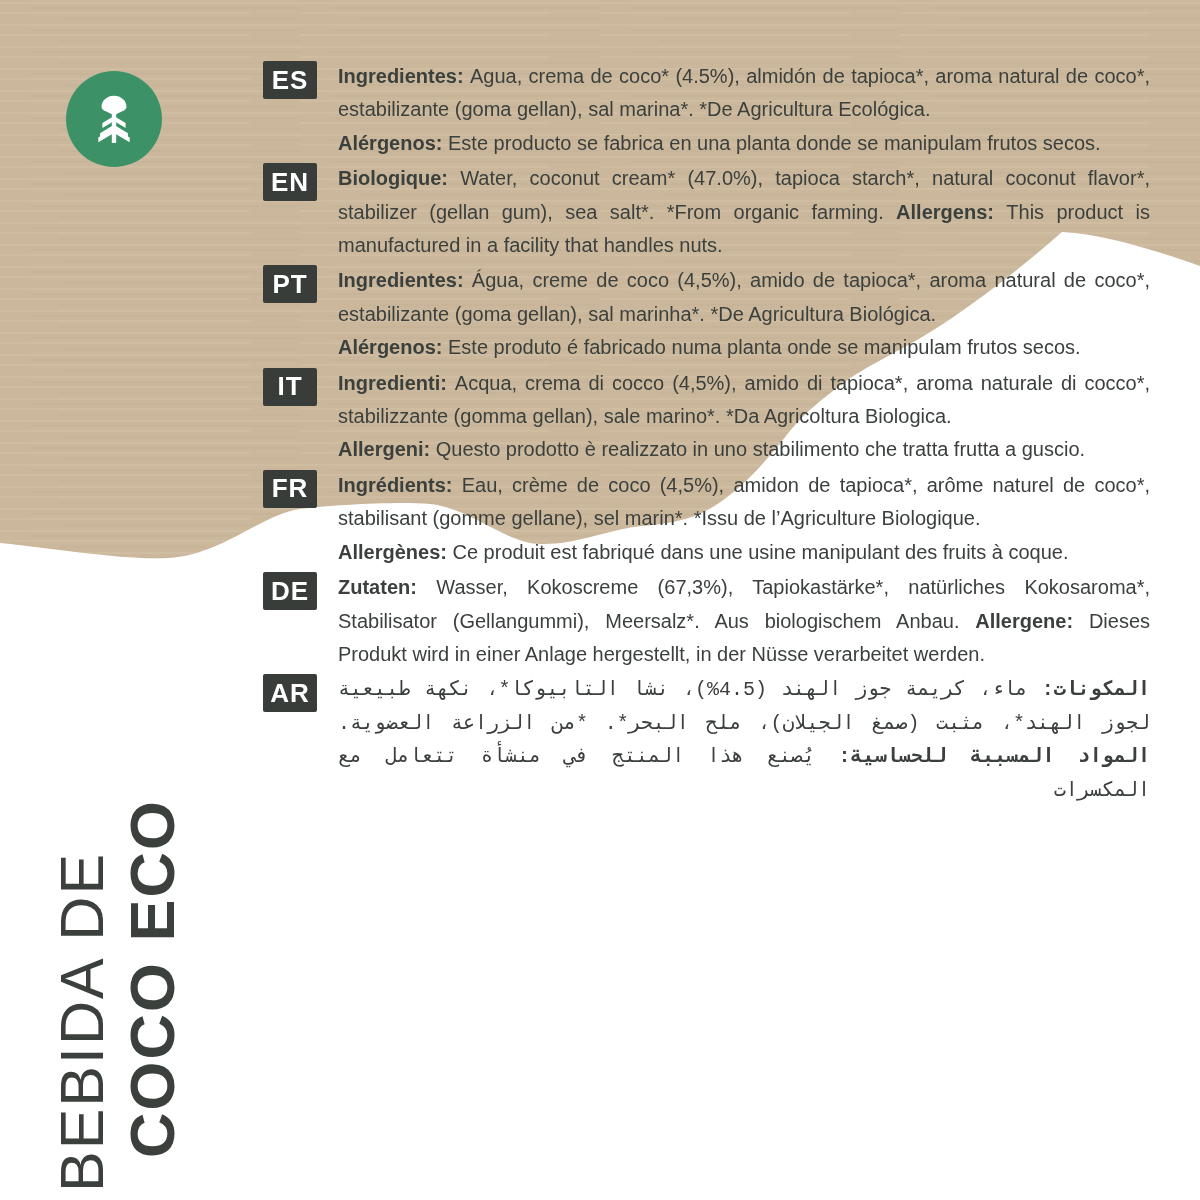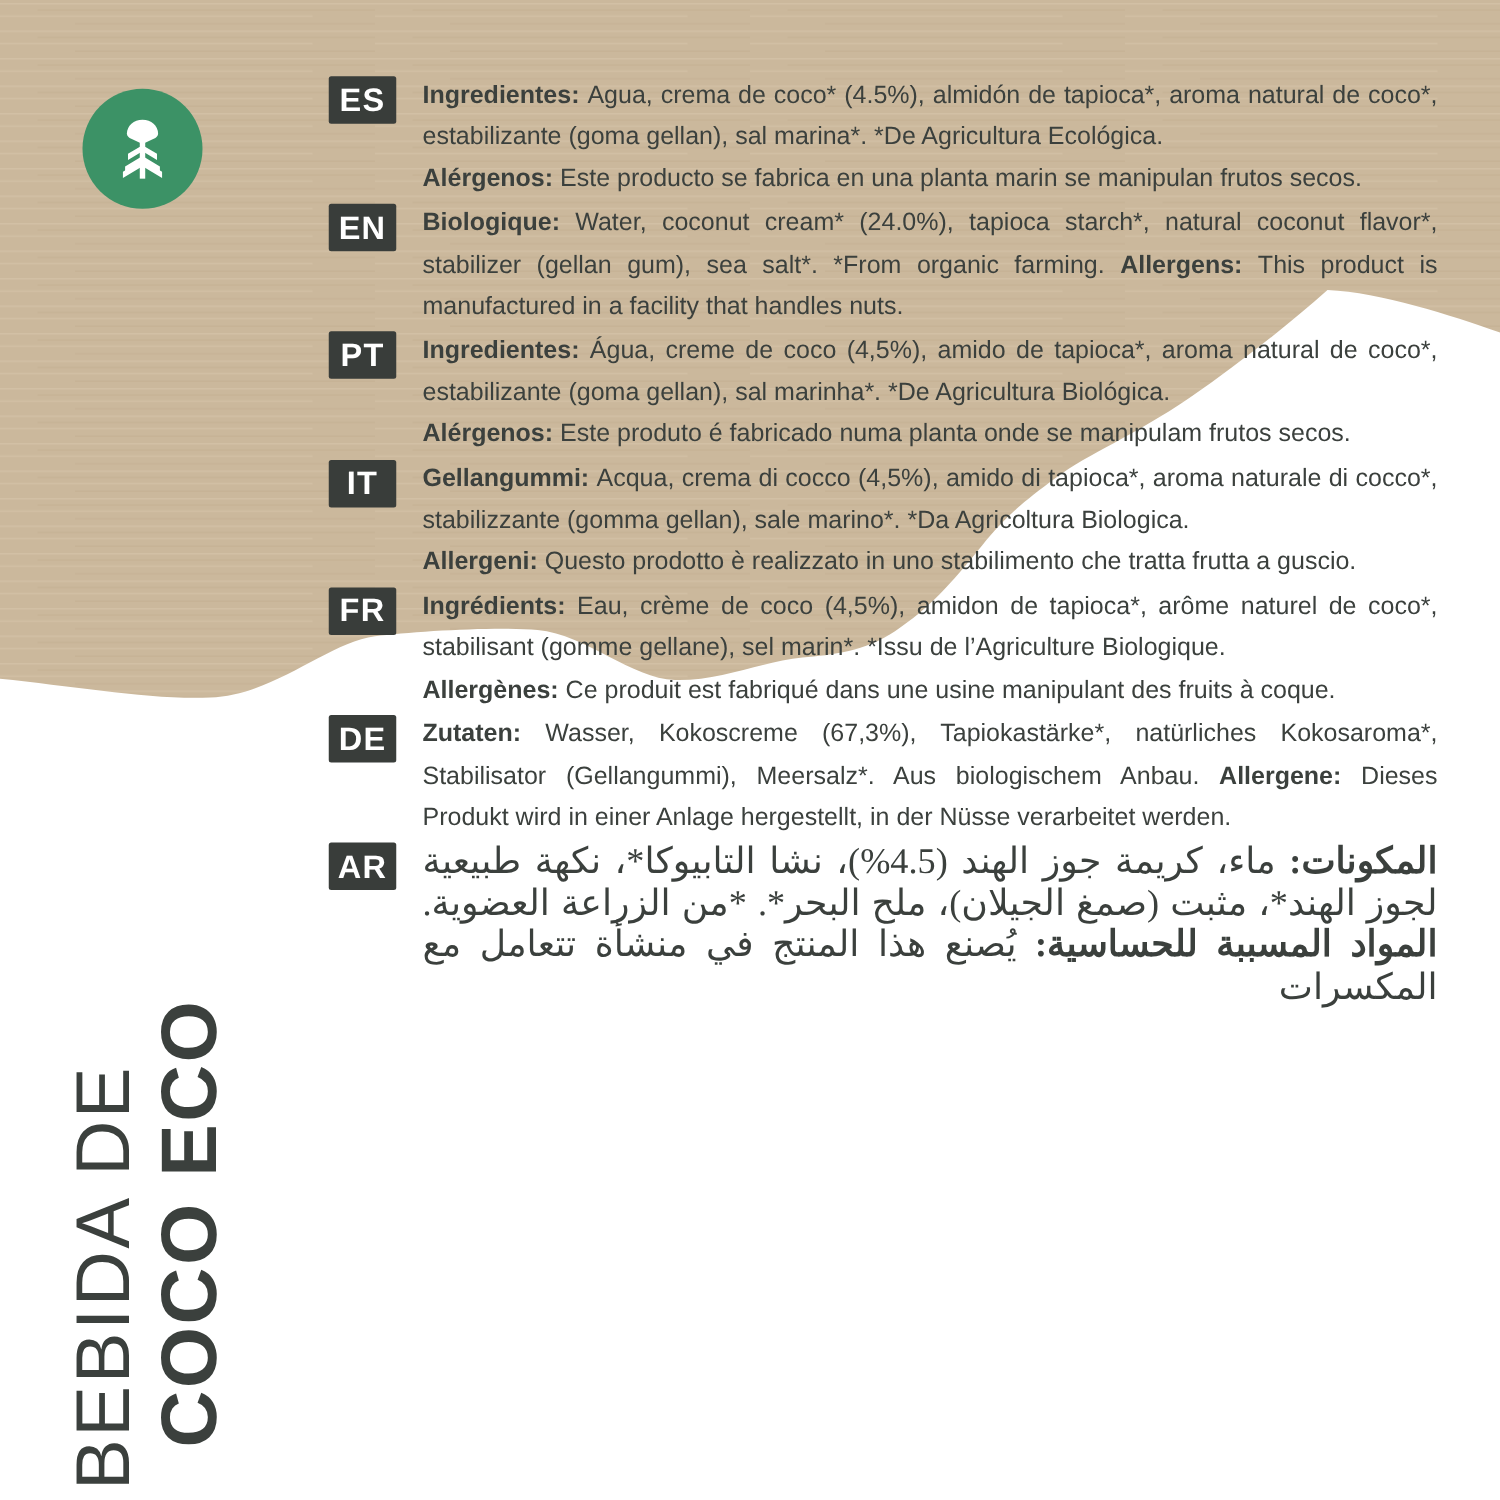--- a/index.html
+++ b/index.html
@@ -21,21 +21,21 @@
   
   .ingredients{position:absolute;left:263px;top:60px;width:887px;z-index:2;}
   .section{display:flex;align-items:flex-start;margin:0 0 2px 0;}
   .badge{flex:0 0 54px;width:54px;height:38px;margin-top:1px;border-radius:2px;
          background:var(--badgeBg);color:var(--badgeFg);
          display:flex;align-items:center;justify-content:center;
          font-size:26px;font-weight:700;letter-spacing:1px;}
   .para{flex:1;margin:0 0 0 21px;color:var(--ink);
         font-size:20px;line-height:33.4px;text-align:justify;text-align-last:left;}
   .para b{font-weight:700;}
-  .para.ar{font-family:Liberation Serif, serif;font-size:29px;direction:rtl;text-align-last:right;}
+  .para.ar{font-family:Liberation Mono, monospace;font-size:20px;direction:rtl;text-align-last:right;}
 
   
   .vtitle{position:absolute;left:47px;top:1192px;width:420px;z-index:2;
           transform:rotate(-90deg);transform-origin:0 0;color:var(--ink);white-space:nowrap;}
   .vtitle .l1{font-size:61px;font-weight:400;letter-spacing:2px;line-height:70px;}
   .vtitle .l2{font-size:63px;font-weight:700;letter-spacing:2px;line-height:70px;padding-left:34px;}
 </style>
 </head>
 <body style="--white: #ffffff; --kraft: #cbb89c; --fiberLight: #dbc9af; --fiberDark: #b9a384; --ink: #3b403d; --badgeBg: #393d3a; --badgeFg: #ffffff; --green: #3c9266;">
 
@@ -74,36 +74,36 @@
         <path d="M20 30 l11 6.6 l0 3.4 L20 33.4 l-11 6.6 l0 -3.4 Z" transform="scale(1) translate(0,-1.5)" opacity="0"></path>
         <rect x="18.5" y="11" width="3" height="25.5"></rect>
         <path d="M20 29.6 l10.8 6.5 l0 3.4 L20 33 l-10.8 6.5 l0 -3.4 Z" transform="translate(0,-3.4)"></path>
       </g>
     </svg>
   </div>
 
   <div class="ingredients" id="ingredients">
     <div class="section">
       <div class="badge">ES</div>
-      <p class="para" dir="ltr"><b>Ingredientes: </b><span>Agua, crema de coco* (4.5%), almidón de tapioca*, aroma natural de coco*, estabilizante (goma gellan), sal marina*. *De Agricultura Ecológica.</span><br><b>Alérgenos: </b><span>Este producto se fabrica en una planta marin se manipulan frutos secos.</span></p>
+      <p class="para" dir="ltr"><b>Ingredientes: </b><span>Agua, crema de coco* (4.5%), almidón de tapioca*, aroma natural de coco*, estabilizante (goma gellan), sal marina*. *De Agricultura Ecológica.</span><br><b>Alérgenos: </b><span>Este producto se fabrica en una planta donde se manipulam frutos secos.</span></p>
     </div>
 
     <div class="section">
       <div class="badge">EN</div>
-      <p class="para" dir="ltr"><b>Biologique: </b><span>Water, coconut cream* (24.0%), tapioca starch*, natural coconut flavor*, stabilizer (gellan gum), sea salt*. *From organic farming. </span><b>Allergens: </b><span>This product is manufactured in a facility that handles nuts.</span></p>
+      <p class="para" dir="ltr"><b>Biologique: </b><span>Water, coconut cream* (47.0%), tapioca starch*, natural coconut flavor*, stabilizer (gellan gum), sea salt*. *From organic farming. </span><b>Allergens: </b><span>This product is manufactured in a facility that handles nuts.</span></p>
     </div>
 
     <div class="section">
       <div class="badge">PT</div>
       <p class="para" dir="ltr"><b>Ingredientes: </b><span>Água, creme de coco (4,5%), amido de tapioca*, aroma natural de coco*, estabilizante (goma gellan), sal marinha*. *De Agricultura Biológica.</span><br><b>Alérgenos: </b><span>Este produto é fabricado numa planta onde se manipulam frutos secos.</span></p>
     </div>
 
     <div class="section">
       <div class="badge">IT</div>
-      <p class="para" dir="ltr"><b>Gellangummi: </b><span>Acqua, crema di cocco (4,5%), amido di tapioca*, aroma naturale di cocco*, stabilizzante (gomma gellan), sale marino*. *Da Agricoltura Biologica.</span><br><b>Allergeni: </b><span>Questo prodotto è realizzato in uno stabilimento che tratta frutta a guscio.</span></p>
+      <p class="para" dir="ltr"><b>Ingredienti: </b><span>Acqua, crema di cocco (4,5%), amido di tapioca*, aroma naturale di cocco*, stabilizzante (gomma gellan), sale marino*. *Da Agricoltura Biologica.</span><br><b>Allergeni: </b><span>Questo prodotto è realizzato in uno stabilimento che tratta frutta a guscio.</span></p>
     </div>
 
     <div class="section">
       <div class="badge">FR</div>
       <p class="para" dir="ltr"><b>Ingrédients: </b><span>Eau, crème de coco (4,5%), amidon de tapioca*, arôme naturel de coco*, stabilisant (gomme gellane), sel marin*. *Issu de l’Agriculture Biologique.</span><br><b>Allergènes: </b><span>Ce produit est fabriqué dans une usine manipulant des fruits à coque.</span></p>
     </div>
 
     <div class="section">
       <div class="badge">DE</div>
       <p class="para" dir="ltr"><b>Zutaten: </b><span>Wasser, Kokoscreme (67,3%), Tapiokastärke*, natürliches Kokosaroma*, Stabilisator (Gellangummi), Meersalz*. Aus biologischem Anbau. </span><b>Allergene: </b><span>Dieses Produkt wird in einer Anlage hergestellt, in der Nüsse verarbeitet werden.</span></p>

